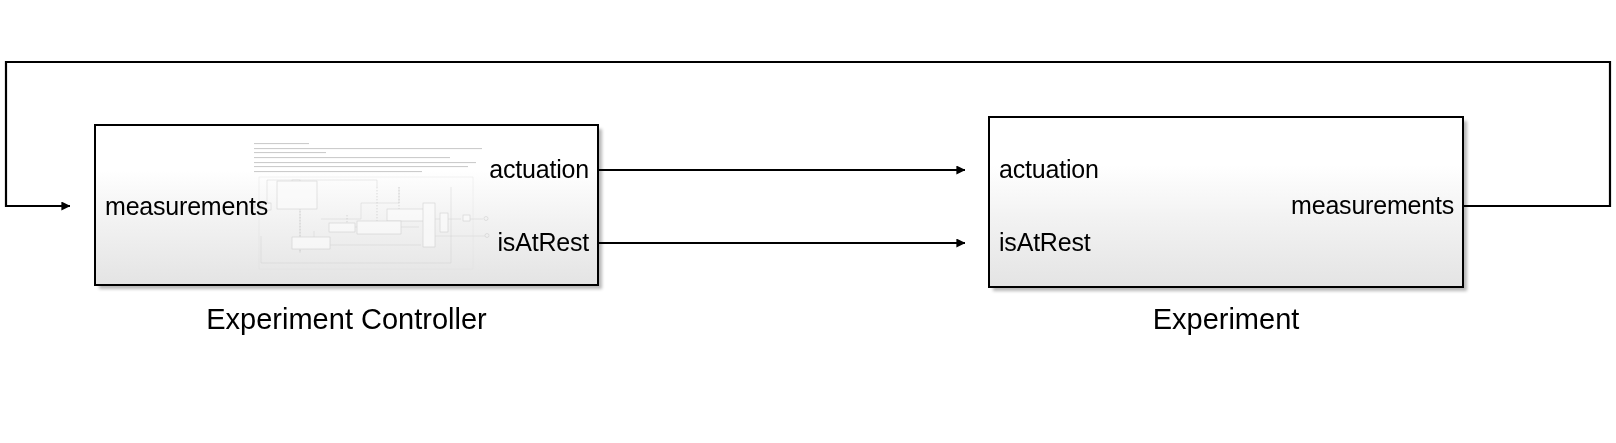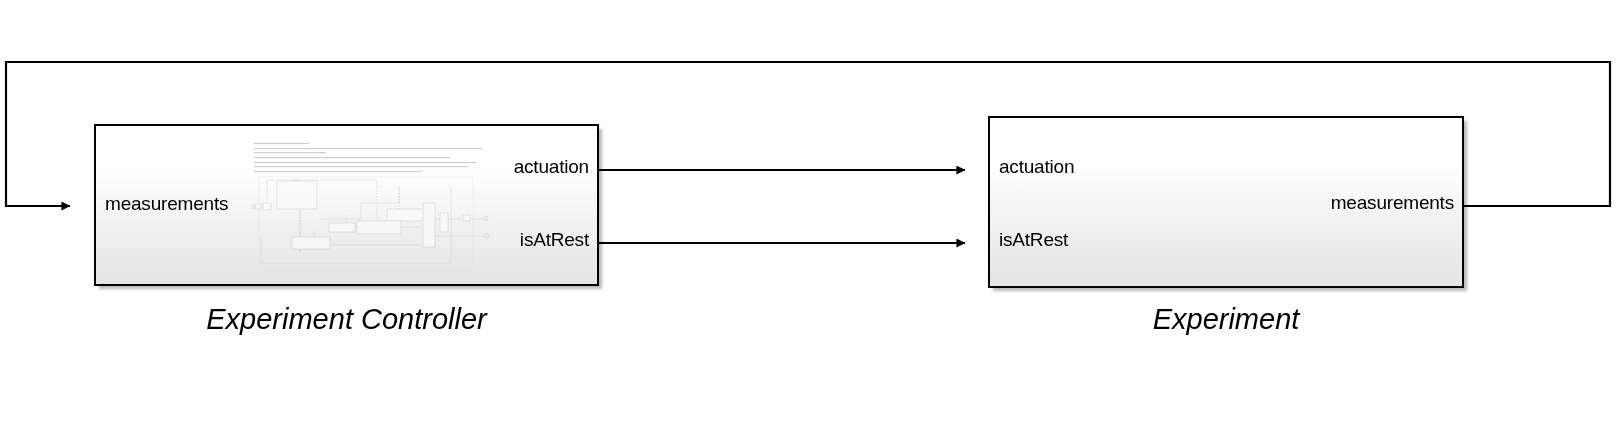--- a/index.html
+++ b/index.html
@@ -37,37 +37,36 @@
     box-shadow: 4px 4px 3px -1px rgba(0,0,0,0.28);
   }
   .block-body {
     position: relative;
     width: 100%;
     height: 100%;
     overflow: hidden;
   }
   .port-label {
     position: absolute;
-    font-size: 19px;
+    font-size: 25px;
     line-height: 1;
     color: #000000;
     white-space: nowrap;
     letter-spacing: -0.2px;
   }
   .port-in  { left: 9px; }
   .port-out { right: 8px; }
 
   .block-caption {
     position: absolute;
     font-size: 29px;
     line-height: 1;
     color: #000000;
     white-space: nowrap;
     text-align: center;
-    font-style: italic;
   }
 
   
   .thumb {
     position: absolute;
     left: 155px;
     top: 15px;
     width: 250px;
     height: 135px;
     opacity: 0.72;

